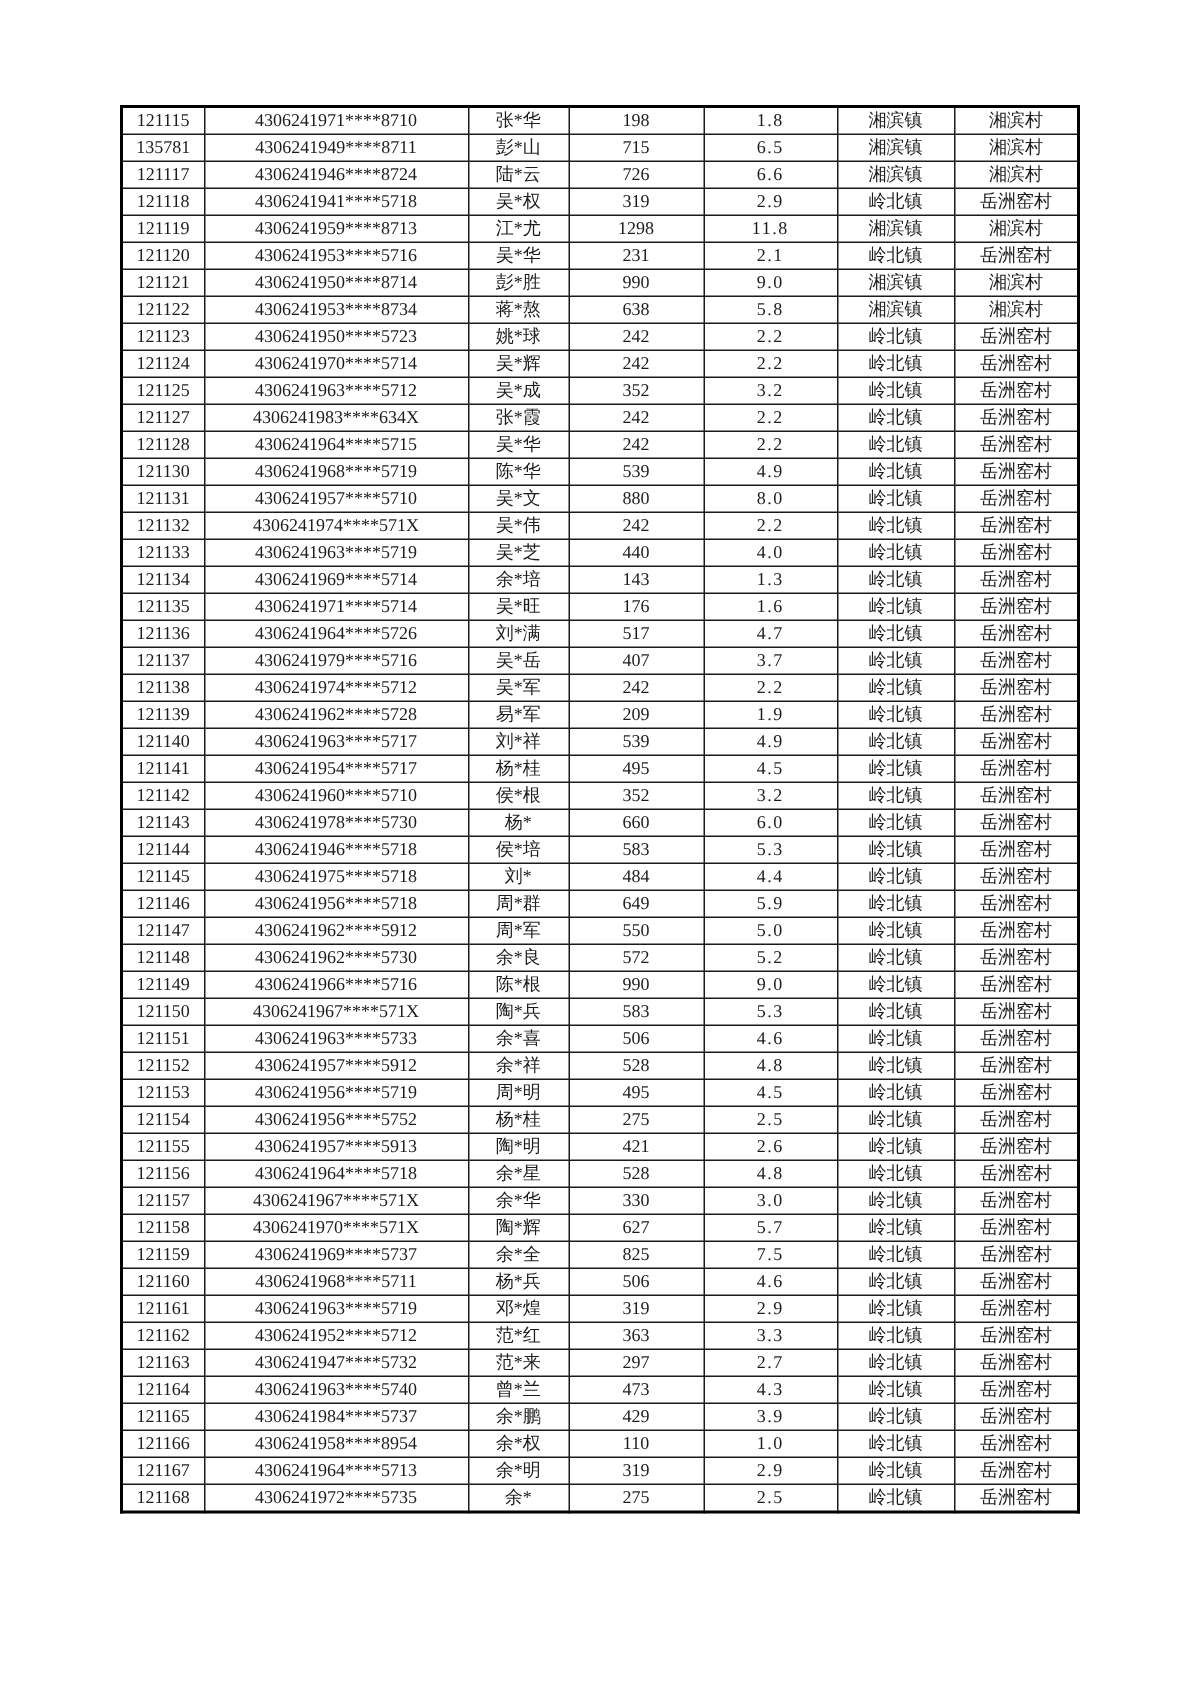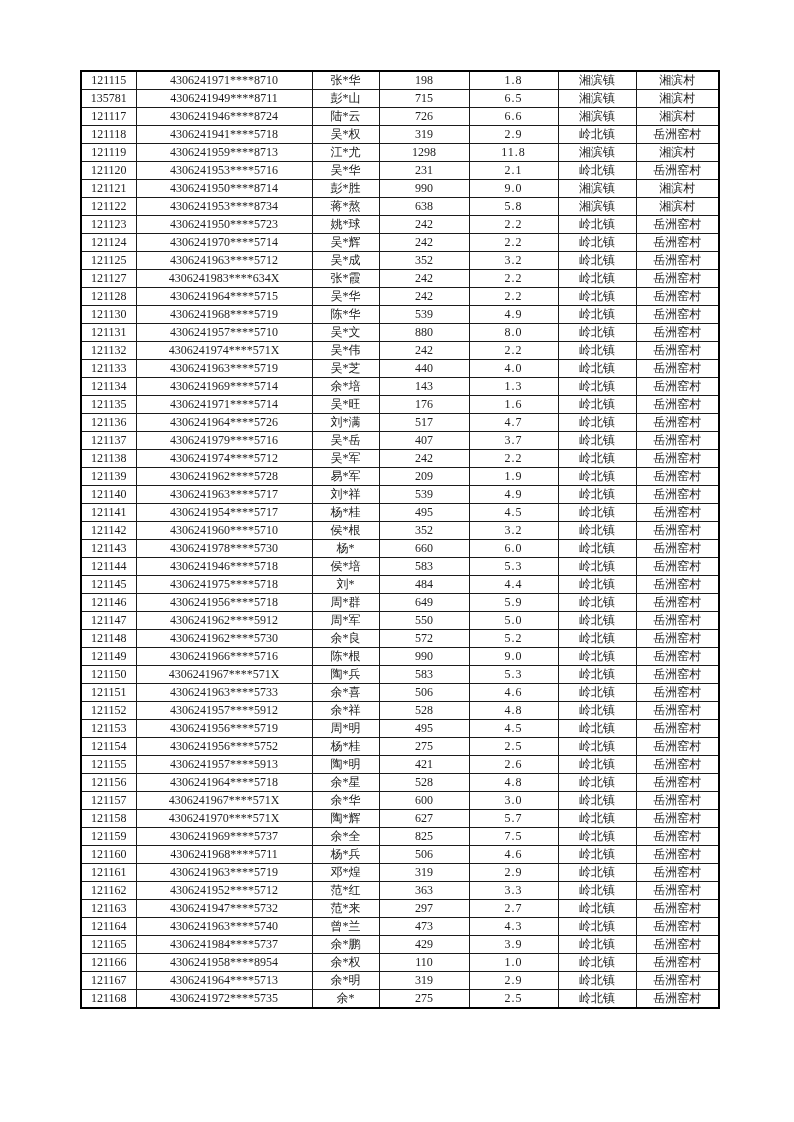--- a/index.html
+++ b/index.html
@@ -419,21 +419,21 @@
           <td class="cell-name">余*星</td>
           <td class="cell-amount">528</td>
           <td class="cell-rate">4.8</td>
           <td class="cell-town">岭北镇</td>
           <td class="cell-village">岳洲窑村</td>
         </tr>
         <tr>
           <td class="cell-seq">121157</td>
           <td class="cell-id-masked">4306241967****571X</td>
           <td class="cell-name">余*华</td>
-          <td class="cell-amount">600</td>
+          <td class="cell-amount">330</td>
           <td class="cell-rate">3.0</td>
           <td class="cell-town">岭北镇</td>
           <td class="cell-village">岳洲窑村</td>
         </tr>
         <tr>
           <td class="cell-seq">121158</td>
           <td class="cell-id-masked">4306241970****571X</td>
           <td class="cell-name">陶*辉</td>
           <td class="cell-amount">627</td>
           <td class="cell-rate">5.7</td>

